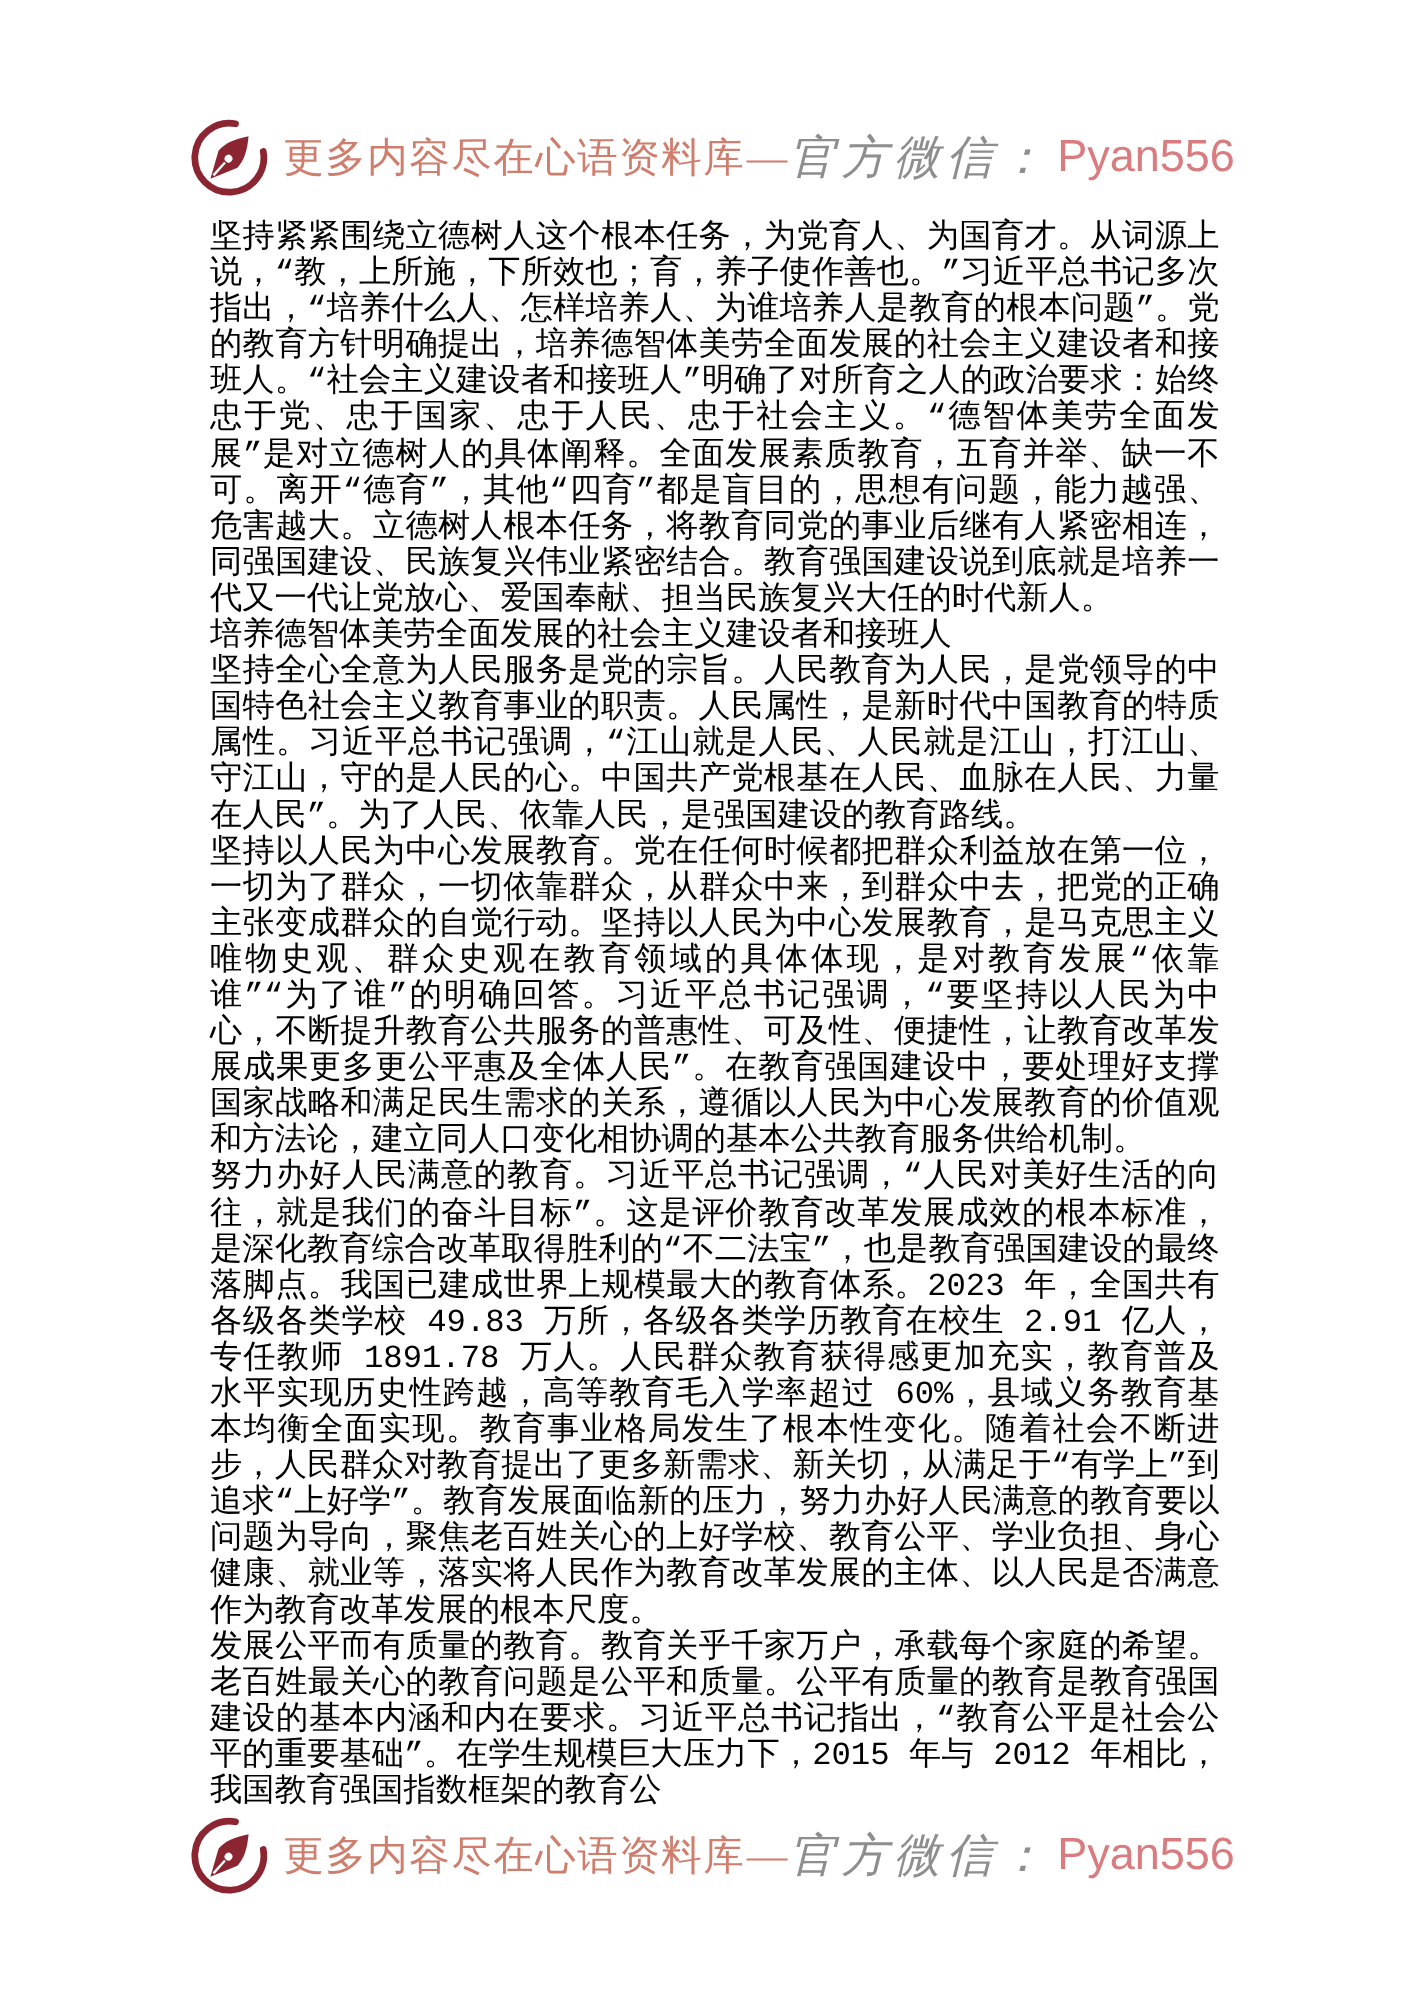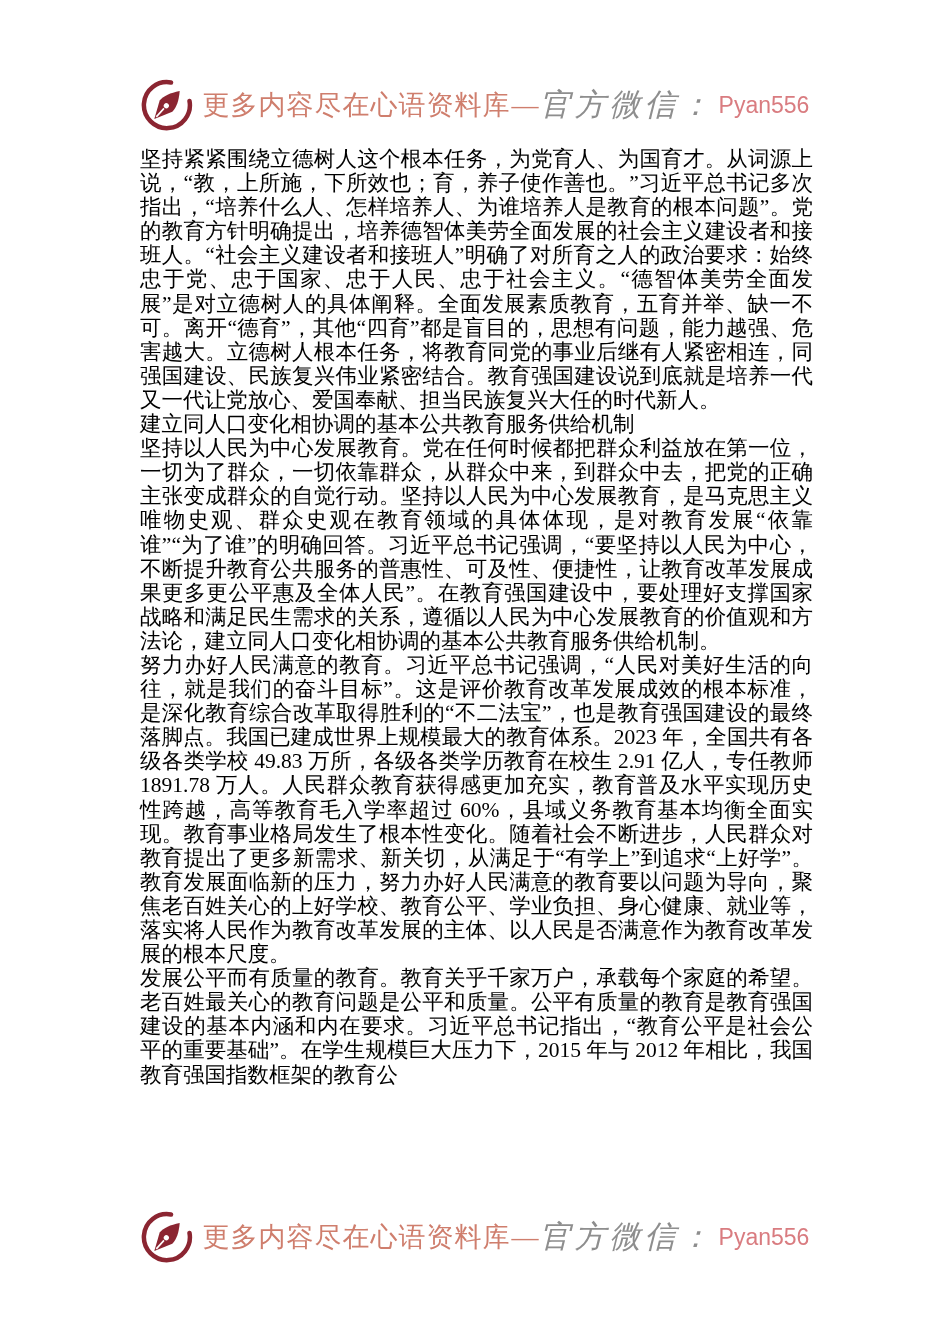--- a/index.html
+++ b/index.html
@@ -42,21 +42,21 @@
     font-size: 27px;
     margin: 0 1px;
   }
   .wm-label {
     font-size: 31px;
     font-style: italic;
     letter-spacing: 4px;
     font-family: "Liberation Serif", "DejaVu Serif", serif;
   }
   .wm-id {
-    font-size: 23px;
+    font-size: 30px;
     margin-left: 4px;
     font-family: "Liberation Sans", "DejaVu Sans", sans-serif;
   }
   
   .doc-body {
     position: absolute;
     top: 147px;
     left: 140px;
     width: 673px;
     font-size: 21.5px;
@@ -82,23 +82,24 @@
         <line x1="26" y1="30.5" x2="26" y2="42" stroke="#ffffff" stroke-width="1.6"></line>
       </g>
     </svg>
   </span>
   <span class="wm-brand" style="color: rgb(207, 126, 109);">更多内容尽在心语资料库</span>
   <span class="wm-dash" style="color: rgb(207, 126, 109);">—</span>
   <span class="wm-label" style="color: rgb(142, 142, 142);">官方微信：</span>
   <span class="wm-id" style="color: rgb(217, 124, 128);">Pyan556</span>
 </div>
 
-<main class="doc-body" style="color: rgb(0, 0, 0);">
+<main class="doc-body" style="color: rgb(0, 0, 0); font-family: Liberation Mono, monospace;">
   <p>坚持紧紧围绕立德树人这个根本任务，为党育人、为国育才。从词源上说，“教，上所施，下所效也；育，养子使作善也。”习近平总书记多次指出，“培养什么人、怎样培养人、为谁培养人是教育的根本问题”。党的教育方针明确提出，培养德智体美劳全面发展的社会主义建设者和接班人。“社会主义建设者和接班人”明确了对所育之人的政治要求：始终忠于党、忠于国家、忠于人民、忠于社会主义。“德智体美劳全面发展”是对立德树人的具体阐释。全面发展素质教育，五育并举、缺一不可。离开“德育”，其他“四育”都是盲目的，思想有问题，能力越强、危害越大。立德树人根本任务，将教育同党的事业后继有人紧密相连，同强国建设、民族复兴伟业紧密结合。教育强国建设说到底就是培养一代又一代让党放心、爱国奉献、担当民族复兴大任的时代新人。</p>
-  <p>建立同人口变化相协调的基本公共教育服务供给机制</p>
+  <p>培养德智体美劳全面发展的社会主义建设者和接班人</p>
+  <p>坚持全心全意为人民服务是党的宗旨。人民教育为人民，是党领导的中国特色社会主义教育事业的职责。人民属性，是新时代中国教育的特质属性。习近平总书记强调，“江山就是人民、人民就是江山，打江山、守江山，守的是人民的心。中国共产党根基在人民、血脉在人民、力量在人民”。为了人民、依靠人民，是强国建设的教育路线。</p>
   <p>坚持以人民为中心发展教育。党在任何时候都把群众利益放在第一位，一切为了群众，一切依靠群众，从群众中来，到群众中去，把党的正确主张变成群众的自觉行动。坚持以人民为中心发展教育，是马克思主义唯物史观、群众史观在教育领域的具体体现，是对教育发展“依靠谁”“为了谁”的明确回答。习近平总书记强调，“要坚持以人民为中心，不断提升教育公共服务的普惠性、可及性、便捷性，让教育改革发展成果更多更公平惠及全体人民”。在教育强国建设中，要处理好支撑国家战略和满足民生需求的关系，遵循以人民为中心发展教育的价值观和方法论，建立同人口变化相协调的基本公共教育服务供给机制。</p>
   <p>努力办好人民满意的教育。习近平总书记强调，“人民对美好生活的向往，就是我们的奋斗目标”。这是评价教育改革发展成效的根本标准，是深化教育综合改革取得胜利的“不二法宝”，也是教育强国建设的最终落脚点。我国已建成世界上规模最大的教育体系。2023 年，全国共有各级各类学校 49.83 万所，各级各类学历教育在校生 2.91 亿人，专任教师 1891.78 万人。人民群众教育获得感更加充实，教育普及水平实现历史性跨越，高等教育毛入学率超过 60%，县域义务教育基本均衡全面实现。教育事业格局发生了根本性变化。随着社会不断进步，人民群众对教育提出了更多新需求、新关切，从满足于“有学上”到追求“上好学”。教育发展面临新的压力，努力办好人民满意的教育要以问题为导向，聚焦老百姓关心的上好学校、教育公平、学业负担、身心健康、就业等，落实将人民作为教育改革发展的主体、以人民是否满意作为教育改革发展的根本尺度。</p>
   <p>发展公平而有质量的教育。教育关乎千家万户，承载每个家庭的希望。老百姓最关心的教育问题是公平和质量。公平有质量的教育是教育强国建设的基本内涵和内在要求。习近平总书记指出，“教育公平是社会公平的重要基础”。在学生规模巨大压力下，2015 年与 2012 年相比，我国教育强国指数框架的教育公</p>
 </main>
 
 <div class="watermark footer">
   <span class="wm-logo">
     <svg viewBox="0 0 52 52" width="52" height="52">
       <path d="M30 3.5 A23 23 0 1 0 48.5 22" fill="none" stroke="#8b2531" stroke-width="4.5" stroke-linecap="round"></path>
       <g transform="rotate(42 26 26)">

